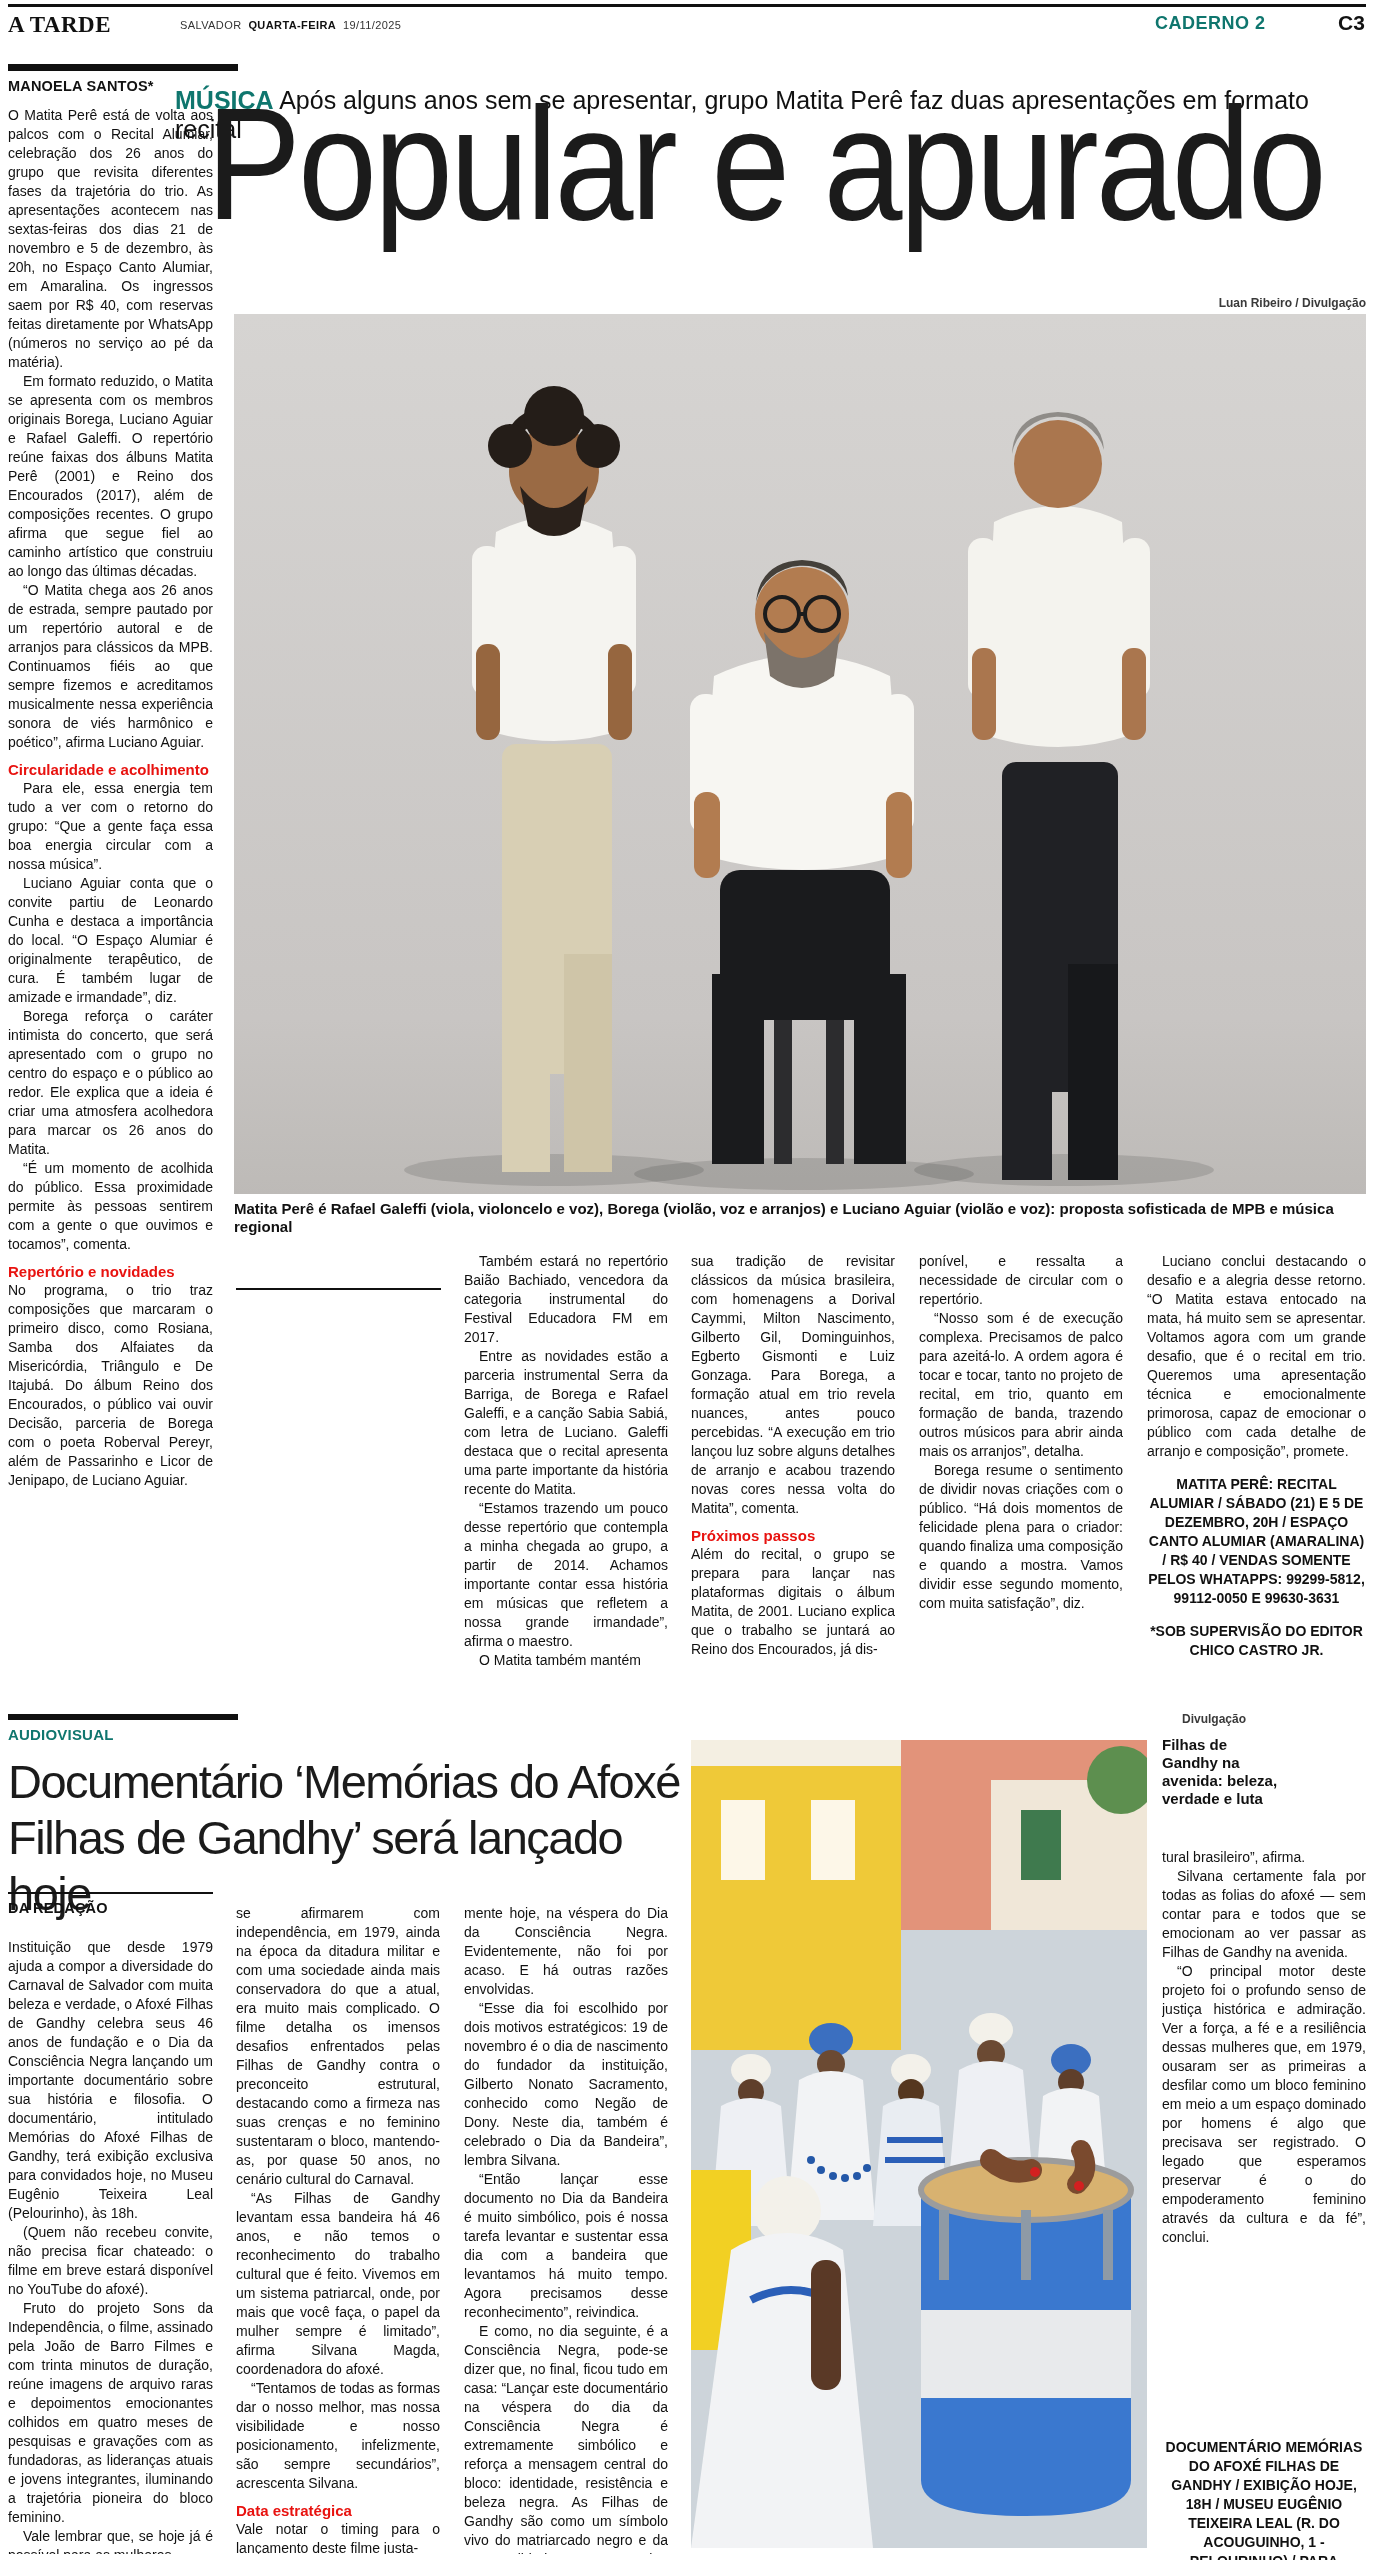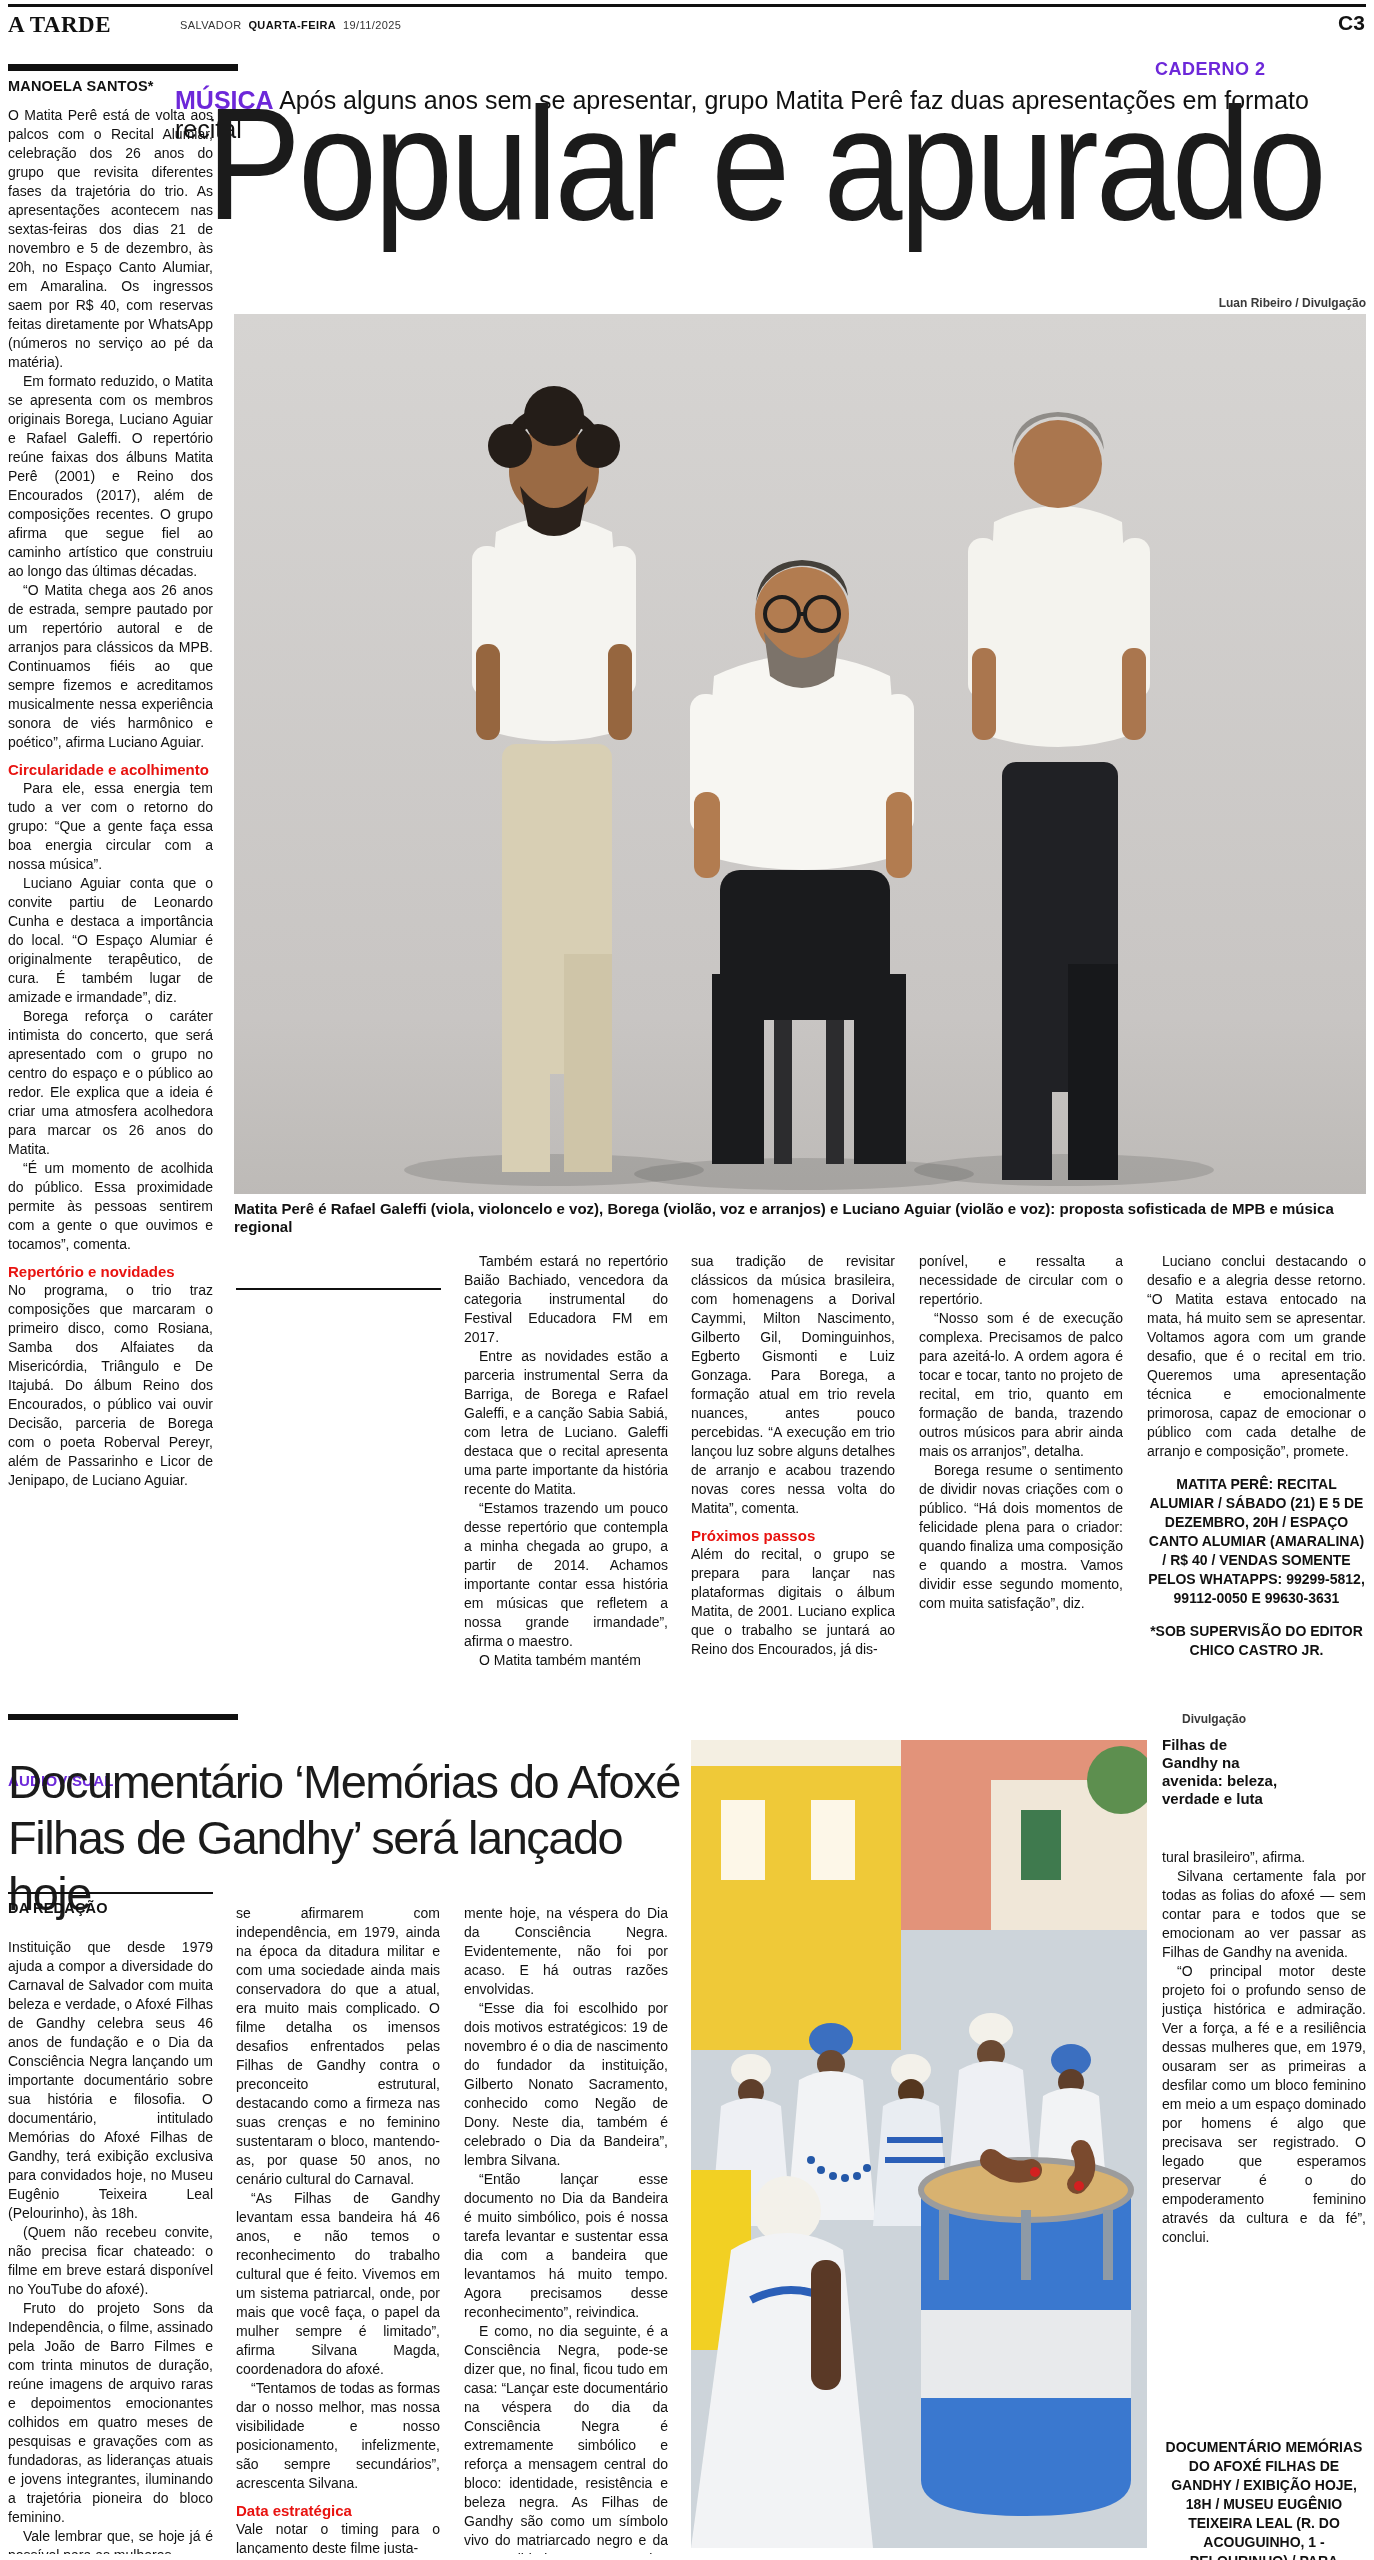--- a/index.html
+++ b/index.html
@@ -1,20 +1,20 @@
 <!DOCTYPE html>
 <html lang="pt-BR"><head>
 <meta charset="utf-8">
 <style>
   html,body{margin:0;padding:0;background:#ffffff;}
   #page{position:relative;width:1374px;height:2560px;background:#fff;overflow:hidden;
         font-family:"Liberation Sans",sans-serif;color:#111;}
   .abs{position:absolute;}
   .rule{background:#101010;}
-  .red{color:#6d28d9;margin-top:46px;}
+  .red{color:#0f766e;}
   
   .mast-logo{font-family:"Liberation Serif",serif;font-weight:bold;font-size:23px;letter-spacing:.5px;}
   .mast-small{font-size:11px;color:#333;letter-spacing:.4px;}
   .mast-small b{color:#111;}
   .mast-section{font-weight:bold;font-size:18px;letter-spacing:.5px;}
   .mast-page{font-weight:bold;font-size:21px;}
   
   .kicker{font-size:25px;}
   .kicker .lab{font-weight:bold;}
   .byline{font-weight:bold;font-size:14.5px;letter-spacing:.2px;}

